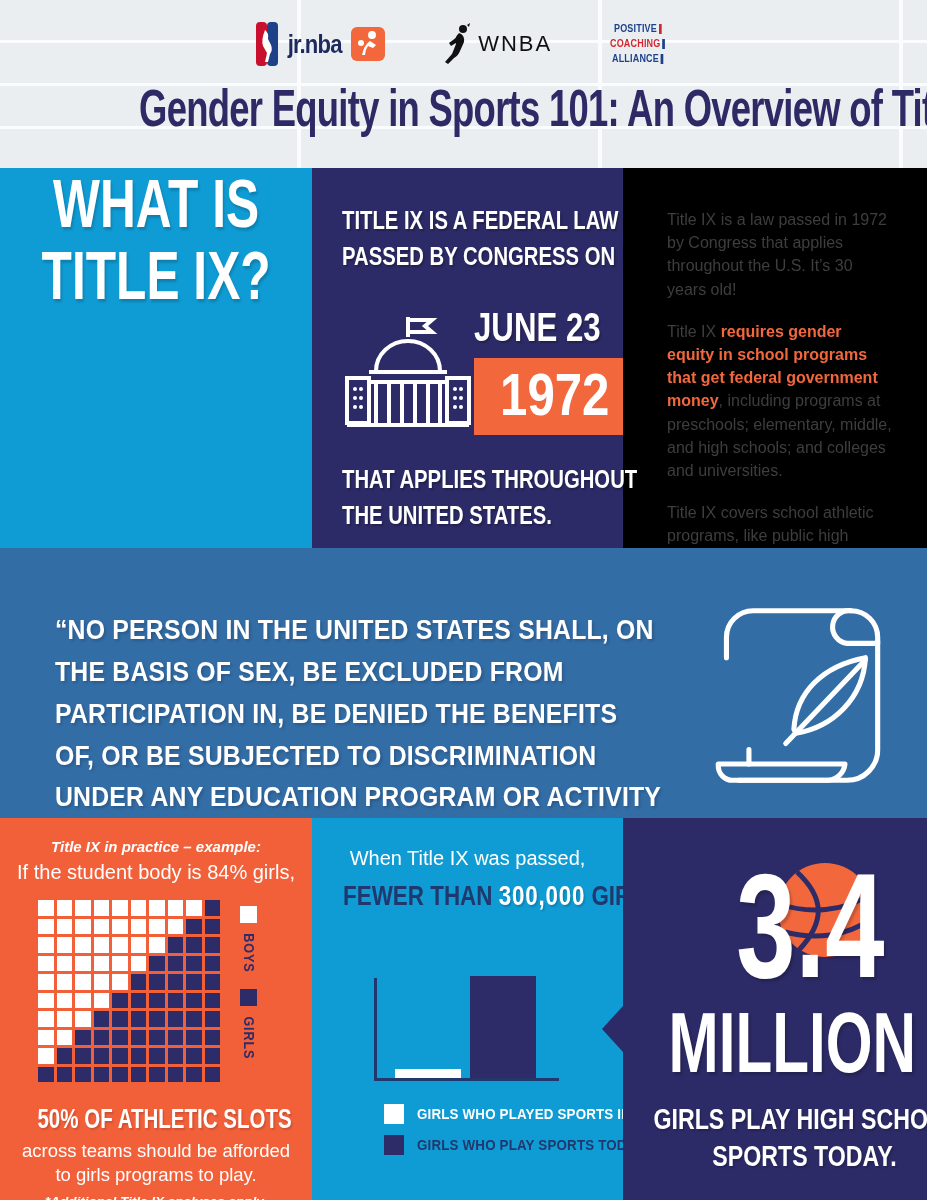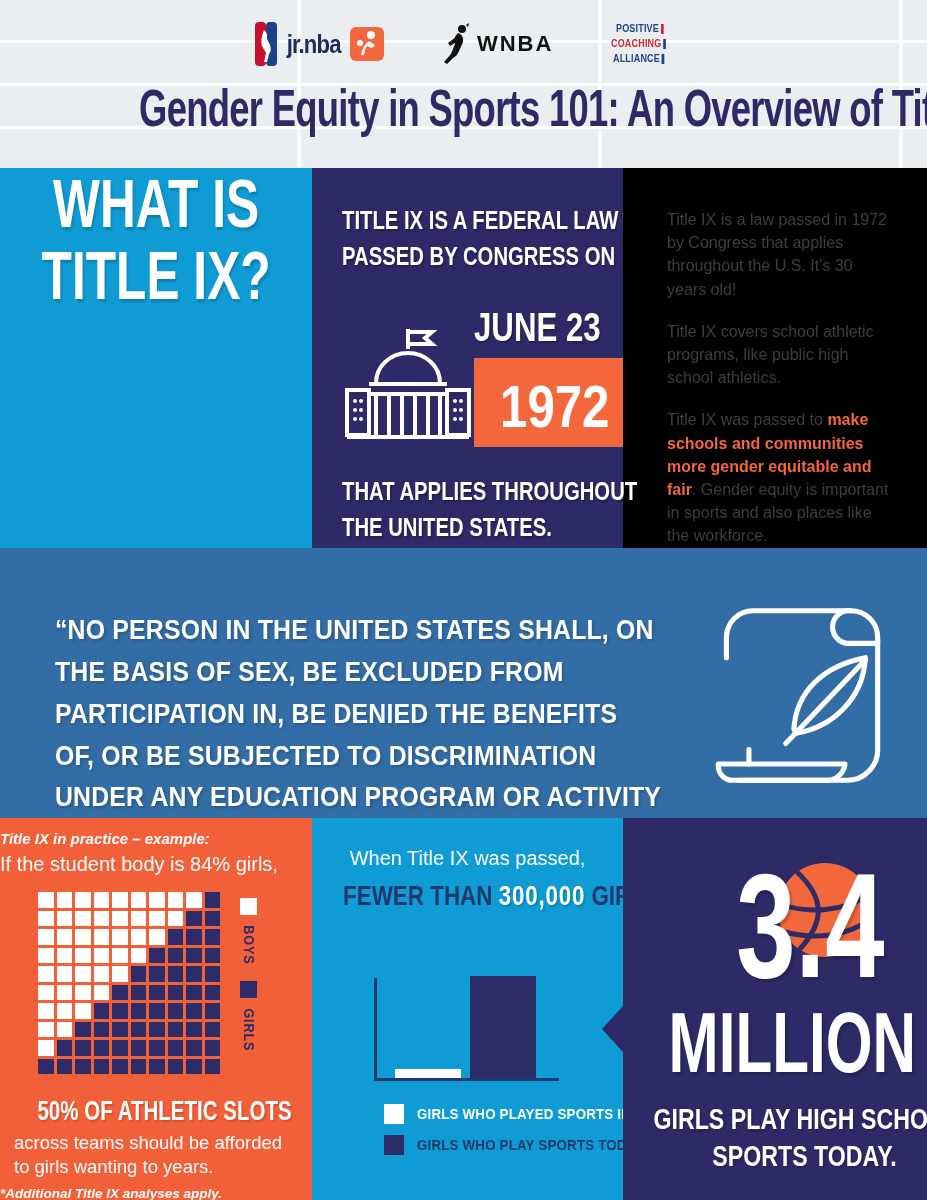--- a/index.html
+++ b/index.html
@@ -9,55 +9,55 @@
   
   .masthead{position:absolute;left:0;top:0;width:927px;height:168px;
     background-color:#eaeef1;
     background-image:
       repeating-linear-gradient(90deg, transparent 0 297px, #fbfcfd 297px 301px),
       repeating-linear-gradient(180deg, transparent 0 40px, #fbfcfd 40px 43px);
   }
   .logos{position:absolute;left:0;top:22px;width:927px;display:flex;justify-content:center;align-items:center;gap:58px;}
   .logo{display:flex;align-items:center;gap:5px;}
   .jrnba-text{font-size:26px;font-weight:700;color:#1d2a5e;letter-spacing:-1px;transform:scaleX(.85);}
-  .wnba-text{font-size:22px;font-weight:700;color:#111;letter-spacing:2px;}
+  .wnba-text{font-size:22px;font-weight:400;color:#111;letter-spacing:2px;}
   .pca{display:flex;flex-direction:column;line-height:1;font-weight:700;font-size:10px;letter-spacing:.2px;}
   .pca span{transform:scaleX(.9);transform-origin:left;}
   .pca .w1{color:#1d428a;border-right:3px solid #d22730;padding-right:2px;}
   .pca .w2{color:#d22730;border-right:3px solid #1d428a;padding-right:2px;}
   .pca .w3{color:#1d428a;border-right:3px solid #1d428a;padding-right:2px;}
   h1.title{position:absolute;left:0;top:78px;width:927px;margin:0;text-align:center;
     font-size:52px;font-weight:700;color:#2d2a66;white-space:nowrap;letter-spacing:-1px;
     transform:scaleX(.70);transform-origin:center;}
   
   .row1{position:absolute;left:0;top:168px;width:927px;height:380px;display:flex;}
   .col-cyan{width:312px;background:var(--cyan,#0f9cd4);display:flex;flex-direction:column;justify-content:flex-start;align-items:center;}
   .whatis{color:#fff;font-weight:700;font-size:69px;line-height:1.04;white-space:nowrap;
     transform:scaleX(.72);transform-origin:center;text-shadow:2px 3px 3px rgba(0,0,0,.18);margin:0;text-align:center;}
   .col-navy{width:311px;background:var(--navy,#2d2b67);padding:34px 24px 0 30px;box-sizing:border-box;color:#fff;}
   .law-line{font-size:26px;font-weight:700;line-height:1.4;white-space:nowrap;
     transform:scaleX(.78);transform-origin:left;text-shadow:2px 2px 2px rgba(0,0,0,.25);}
   .date-row{display:flex;align-items:flex-end;margin:30px 0 26px 0;}
   .capitol{flex:0 0 auto;}
   .date-block{}
   .june{font-size:40px;font-weight:700;white-space:nowrap;transform:scaleX(.78);transform-origin:left;text-shadow:2px 2px 2px rgba(0,0,0,.25);}
-  .year-box{display:inline-block;background:var(--accent,#f2683c);padding:14px 14px 6px 14px;margin-top:8px;}
+  .year-box{display:inline-block;background:var(--accent,#f2683c);padding:2px 14px 6px 14px;margin-top:8px;}
   .year-box span{display:inline-block;font-size:60px;font-weight:700;transform:scaleX(.82);transform-origin:center;}
   .col-black{width:304px;background:#000;padding:40px 34px 0 44px;box-sizing:border-box;}
   .col-black p{margin:0 0 19px 0;color:#3e3e3e;font-size:16px;line-height:1.45;}
   .col-black .hl{color:var(--accent,#f2683c);font-weight:700;}
   
   .quote-band{position:absolute;left:0;top:548px;width:927px;height:270px;background:var(--quote-blue,#336da6);}
   .quote-band blockquote{position:absolute;left:55px;top:62px;width:660px;margin:0;color:#fff;
     font-size:27px;font-weight:700;line-height:1.55;letter-spacing:.2px;
     transform:scaleX(.92);transform-origin:left;text-shadow:2px 2px 3px rgba(0,0,0,.18);}
   .scroll-icon{position:absolute;right:18px;top:30px;}
   
   .row3{position:absolute;left:0;top:818px;width:927px;height:382px;display:flex;}
-  .col-orange{width:312px;background:var(--orange,#f2603a);color:#fff;box-sizing:border-box;padding-top:12px;position:relative;}
+  .col-orange{width:312px;background:var(--orange,#f2603a);color:#fff;text-align:center;box-sizing:border-box;padding-top:20px;position:relative;}
   .kicker{font-size:15px;font-weight:700;font-style:italic;margin:0;}
   .lead{font-size:20px;margin:6px 0 16px 0;}
   .waffle-wrap{position:relative;height:190px;}
   .waffle{position:absolute;left:38px;top:0;display:grid;grid-template-columns:repeat(10,15.5px);grid-auto-rows:15.5px;gap:3px;}
   .waffle .cell{width:15.5px;height:15.5px;}
   .waffle .boy{background:#fff;}
   .waffle .girl{background:var(--shape-navy,#2e2c68);}
   .waffle-legend{position:absolute;left:240px;top:6px;display:flex;flex-direction:column;align-items:center;}
   .wl-sq{width:17px;height:17px;display:block;}
   .wl-sq.boy{background:#fff;}
@@ -177,20 +177,21 @@
             <span>1972</span>
           </div>
         </div>
       </div>
       <div class="law-line">THAT APPLIES THROUGHOUT</div>
       <div class="law-line">THE UNITED STATES.</div>
     </div>
 
     <div class="col-black">
       <p><span>Title IX is a law passed in 1972 by Congress that applies throughout the U.S. It’s 30 years old!</span></p>
+      <p><span>Title IX </span><span class="hl">requires gender equity in school programs that get federal government money</span><span>, including programs at preschools; elementary, middle, and high schools; and colleges and universities.</span></p>
       <p><span>Title IX covers school athletic programs, like public high school athletics.</span></p>
       <p><span>Title IX was passed to </span><span class="hl">make schools and communities more gender equitable and fair</span><span>. Gender equity is important in sports and also places like the workforce.</span></p>
     </div>
   </section>
 
   <section class="quote-band">
     <blockquote>“NO PERSON IN THE UNITED STATES SHALL, ON THE BASIS OF SEX, BE EXCLUDED FROM PARTICIPATION IN, BE DENIED THE BENEFITS OF, OR BE SUBJECTED TO DISCRIMINATION UNDER ANY EDUCATION PROGRAM OR ACTIVITY RECEIVING FEDERAL FINANCIAL ASSISTANCE.” — TITLE IX (1972)</blockquote>
     <svg class="scroll-icon" width="220" height="235" viewBox="0 0 210 230" fill="none" stroke="#fff" stroke-width="5" stroke-linecap="round" stroke-linejoin="round">
       <path d="M34 78 V58 a26 26 0 0 1 26 -26 H156"></path>
       <path d="M156 32 a26 26 0 0 1 26 26 v6 h-30 a15 15 0 0 1 4 -32z"></path>
@@ -311,21 +312,21 @@
             <div class="cell girl"></div>
           </div>
         <div class="waffle-legend">
           <span class="wl-sq boy"></span>
           <span class="wl-label">BOYS</span>
           <span class="wl-sq girl"></span>
           <span class="wl-label">GIRLS</span>
         </div>
       </div>
       <p class="slots">50% OF ATHLETIC SLOTS</p>
-      <p class="slots-body">across teams should be afforded to girls wanting to years.</p>
+      <p class="slots-body">across teams should be afforded to girls programs to play.</p>
       <p class="footnote">*Additional Title IX analyses apply.</p>
     </div>
 
     <div class="col-cyan2">
       <p class="then-line">When Title IX was passed,</p>
       <p class="fewer-line">
         <span class="navytxt">FEWER THAN</span>
         <span class="whitetxt">300,000</span>
         <span class="navytxt">GIRLS</span>
       </p>

